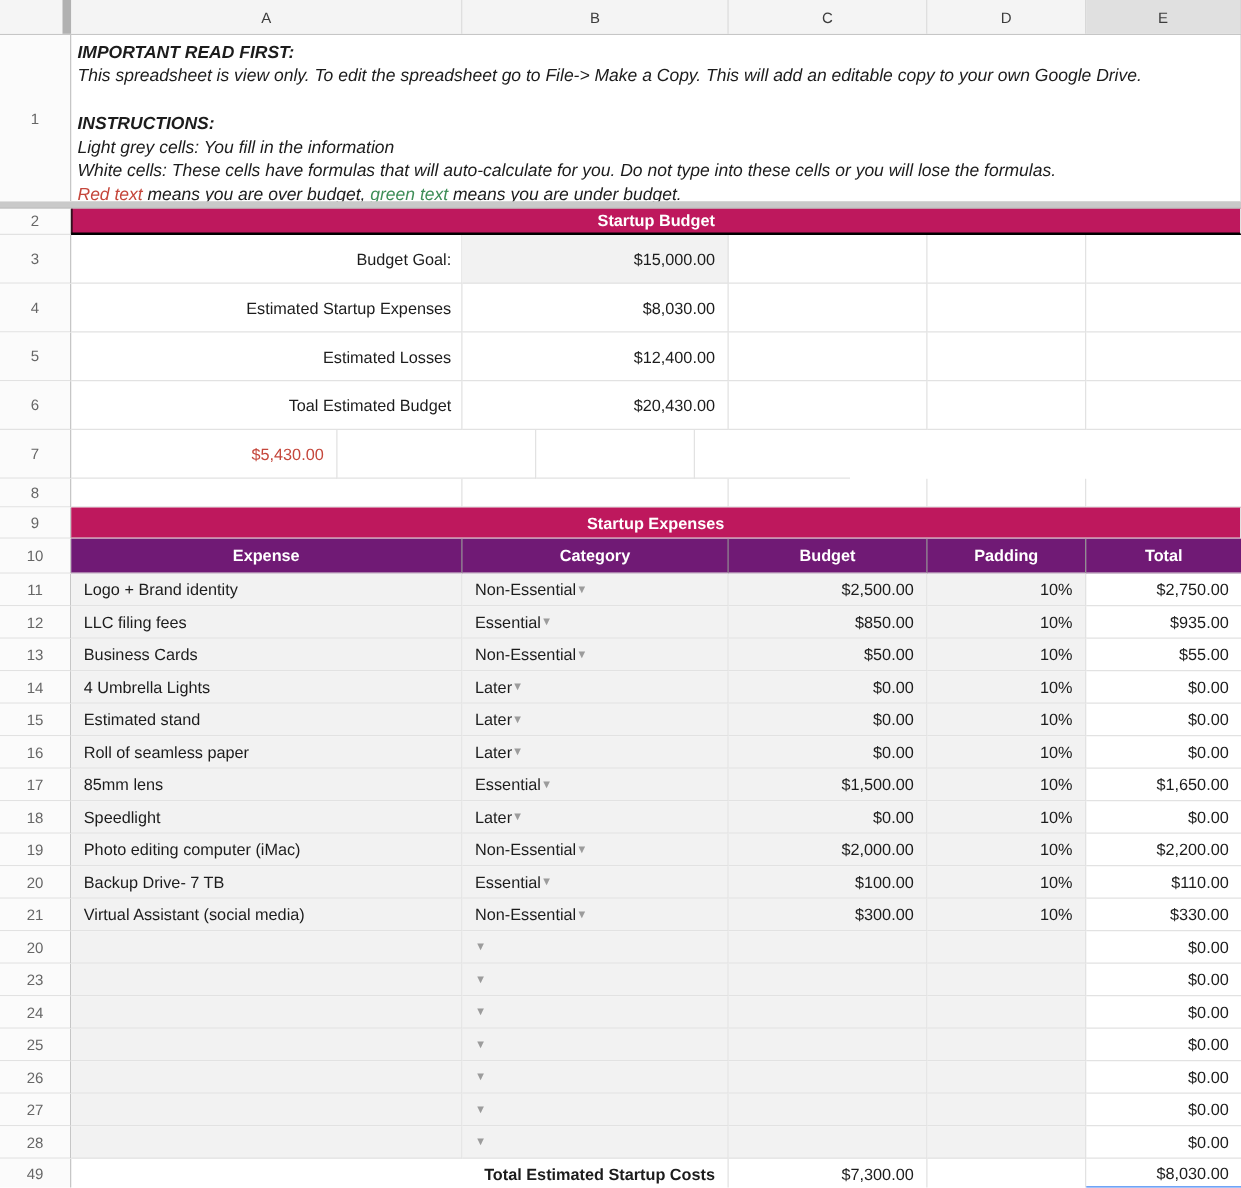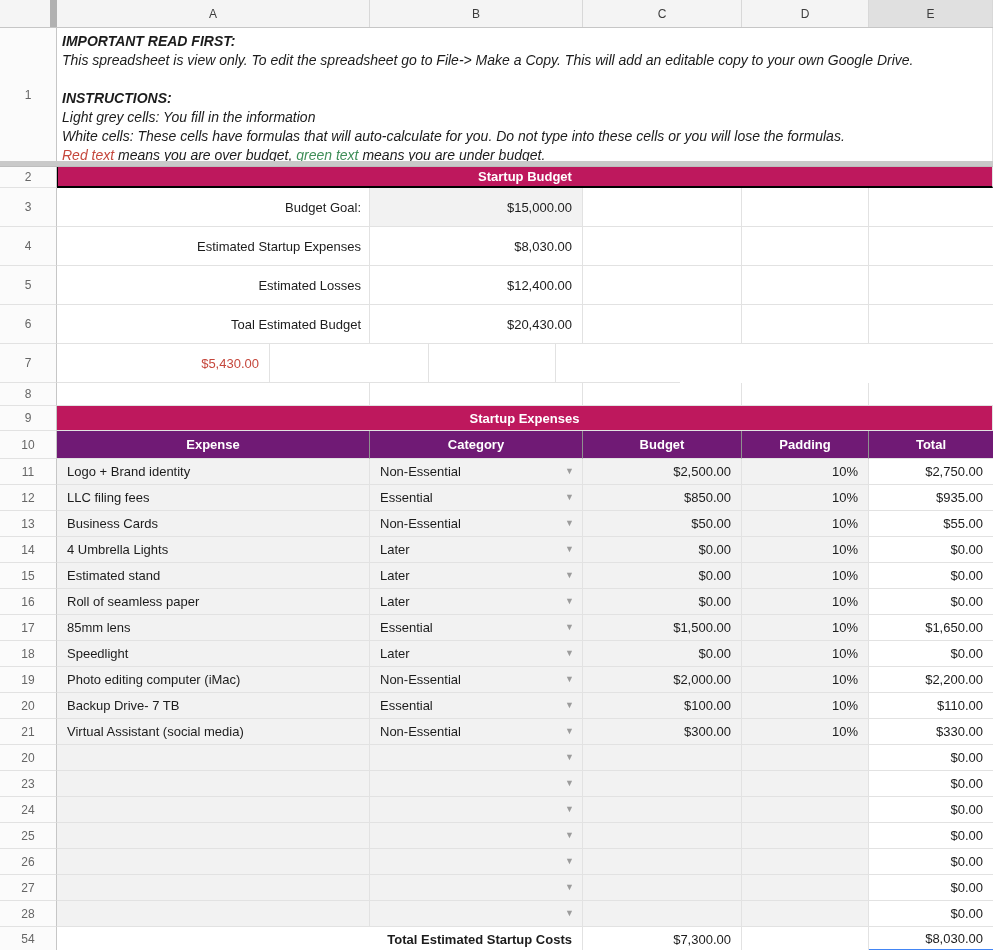--- a/index.html
+++ b/index.html
@@ -42,21 +42,21 @@
   
   .teal{width:936px;box-sizing:border-box;display:flex;align-items:center;justify-content:center;
     background:#be185d;color:#fff;font-weight:bold;}
   .teal.blackbrd{border-left:1px solid #000;border-bottom:2px solid #000;}
   .teal.softbrd{border-bottom:1px solid #e2e2e2;}
   
   .th{background:#701a75;color:#fff;font-weight:bold;justify-content:center;
     border-right:1px solid #8f8f8f;border-bottom:1px solid #e2e2e2;}
   .th.e{border-right:none}
   
-  .ddcell{justify-content:space-between;padding-left:10px;padding-right:8px;}
+  .ddcell{padding-left:10px;padding-right:8px;}
   .arrow{color:#9c9c9c;font-size:9px;line-height:1;}
   
   .spanab{width:526px;}
   .selline{border-bottom:2px solid #4285f4;}
 </style>
 </head>
 <body>
 
 <div class="sheet">
 
@@ -353,20 +353,20 @@
     <div class="c b grey ddcell">
         <span></span>
         <span class="arrow">▼</span>
       </div>
     <div class="c cc grey"></div>
     <div class="c d grey"></div>
     <div class="c e right">$0.00</div>
   </div>
 
   <div class="r h24">
-    <div class="rh" style="border-bottom:none">54</div>
+    <div class="rh" style="border-bottom:none">49</div>
     <div class="c spanab right bold" style="border-bottom:none">Total Estimated Startup Costs</div>
     <div class="c cc right" style="border-bottom:none">$7,300.00</div>
     <div class="c d" style="border-bottom:none"></div>
     <div class="c e right selline">$8,030.00</div>
   </div>
 
 </div>
 
 </body></html>

